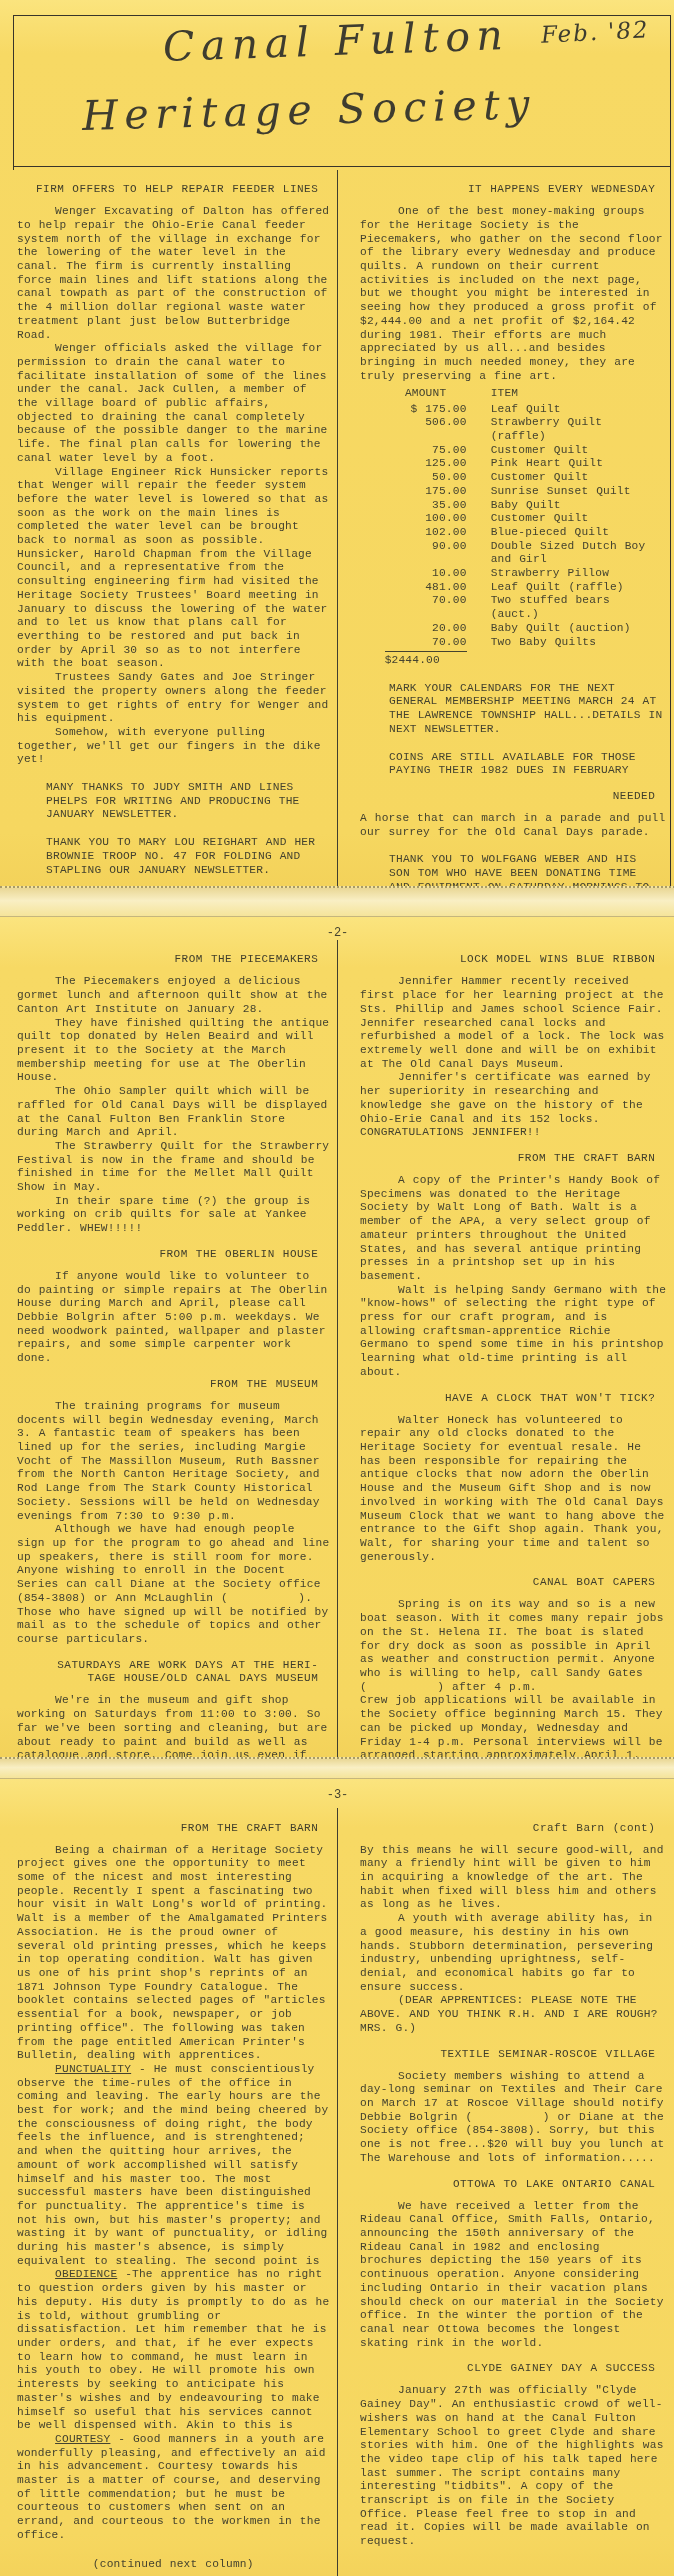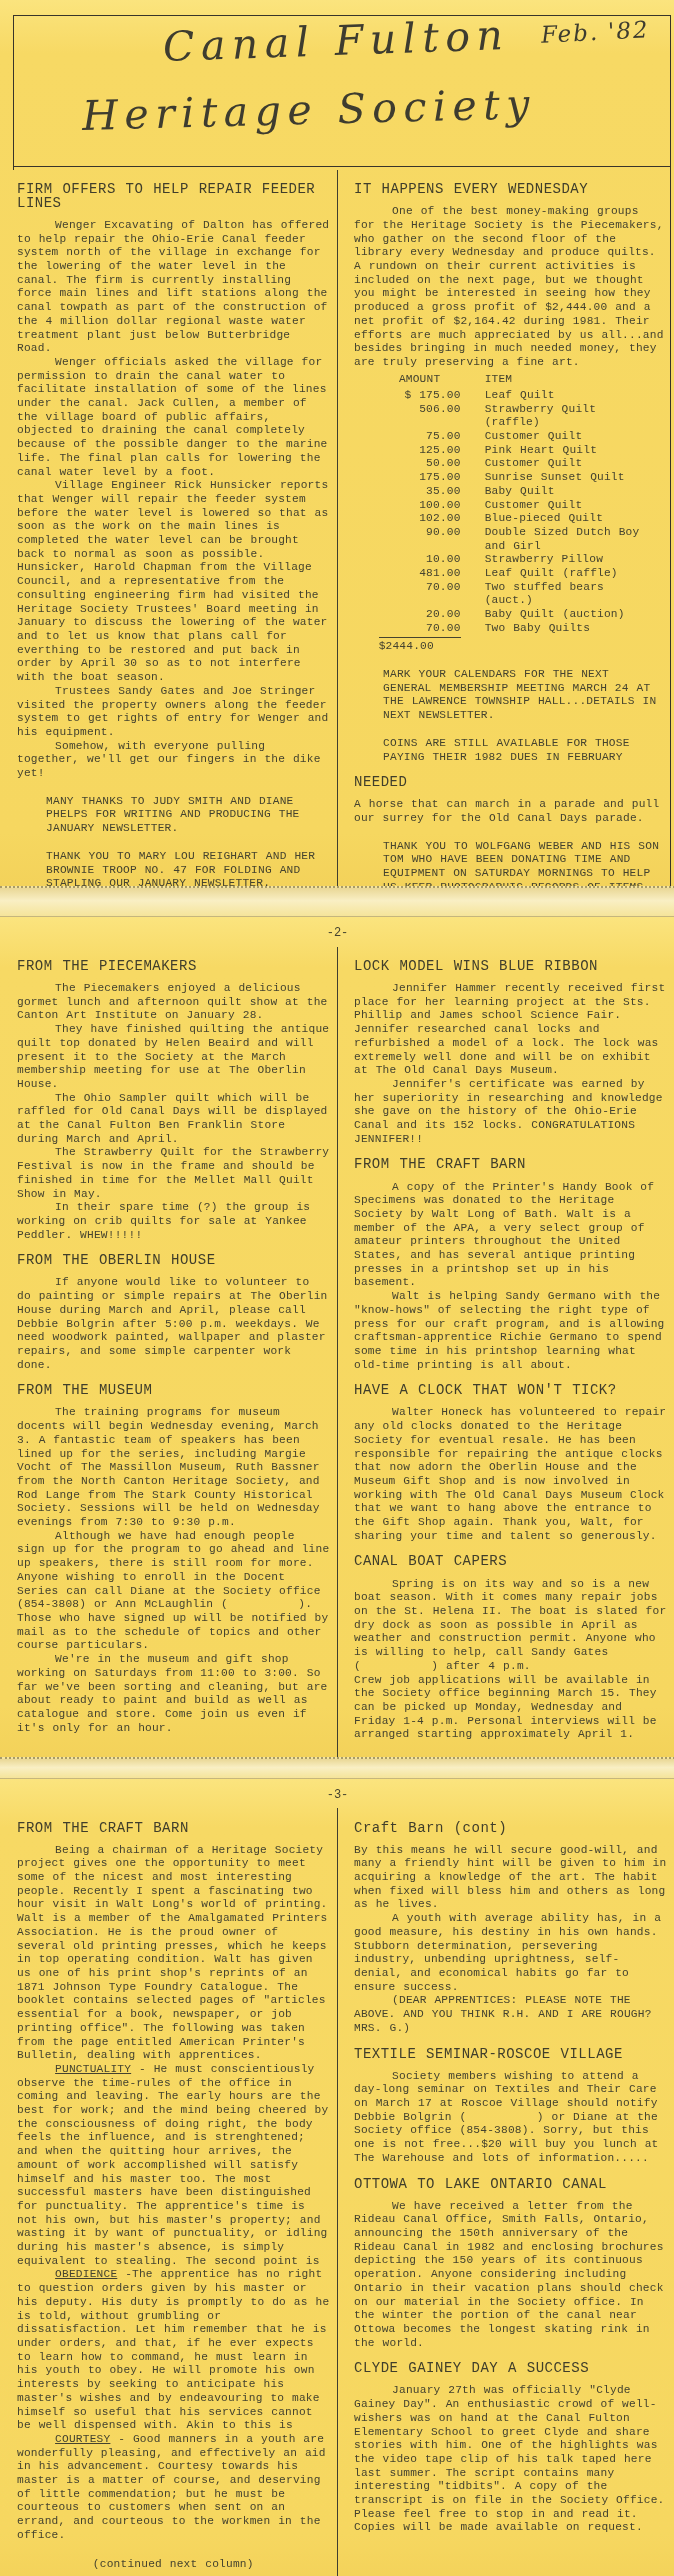--- a/index.html
+++ b/index.html
@@ -27,25 +27,25 @@
   .m-title1{position:absolute; top:17px; left:163px; font-size:41px; letter-spacing:6.5px; transform:rotate(-2deg);}
   .m-title2{position:absolute; top:86px; left:82px; font-size:41px; letter-spacing:6.5px; transform:rotate(-1.5deg);}
   .m-date{position:absolute; top:18.7px; right:26px; font-size:23px; letter-spacing:1.9px; transform:rotate(-3deg);}
 
   
   .cols{display:flex; align-items:stretch;}
   .page-1 .cols{height:717px;}
   .page-2 .cols,.page-3 .cols{flex:1;}
   .col{width:337px; box-sizing:border-box; padding:5.6px 7.5px 0 17px;
        font-size:11.2px; line-height:13.7px; letter-spacing:0.2px; word-spacing:0.9px;}
-  .col-right{border-left:1.9px solid #403d2f; padding-left:16px;}
+  .col-right{border-left:1.9px solid #403d2f; padding-left:22px;}
   .page-2,.page-3{display:flex; flex-direction:column;}
   .pagenum{text-align:center; font-size:12px; padding-top:9.3px; height:20.5px; color:#45432f;}
 
-  .blk-h{font-size:14px; font-weight:normal; text-align:left; margin:12px 11.2px 8.4px 0; letter-spacing:0.5px; color:#403e2b; text-transform:none; white-space:pre-line;}
+  .blk-h{font-size:11px; font-weight:normal; text-align:right; margin:12px 11.2px 8.4px 0; letter-spacing:0.5px; color:#403e2b; text-transform:none; white-space:pre-line;}
   .blk-h:first-child{margin-top:7.5px;}
   .blk-p{margin:0 0 0 0; text-indent:3.4em;}
   .blk-p2{margin:0; text-indent:0;}
   .blk-note{margin:14px 3.7px 0 2.6em; text-indent:0;}
   .blk-cont{margin:15px 0 0; text-align:center; text-indent:0;}
   .u{text-decoration:underline;}
 
   
   .qtable{margin:3.7px 0 3.7px 2.2em; width:280px;}
   .qrow{display:flex;}
@@ -71,21 +71,21 @@
       <div class="script m-title2">Heritage Society</div>
     </header>
     <div class="cols">
       <div class="col col-left">
           <h3 class="blk-h">FIRM OFFERS TO HELP REPAIR FEEDER LINES</h3>
           <p class="blk-p">Wenger Excavating of Dalton has offered to help repair the Ohio-Erie Canal feeder system north of the village in exchange for the lowering of the water level in the canal. The firm is currently installing force main lines and lift stations along the canal towpath as part of the construction of the 4 million dollar regional waste water treatment plant just below Butterbridge Road.</p>
           <p class="blk-p">Wenger officials asked the village for permission to drain the canal water to facilitate installation of some of the lines under the canal. Jack Cullen, a member of the village board of public affairs, objected to draining the canal completely because of the possible danger to the marine life. The final plan calls for lowering the canal water level by a foot.</p>
           <p class="blk-p">Village Engineer Rick Hunsicker reports that Wenger will repair the feeder system before the water level is lowered so that as soon as the work on the main lines is completed the water level can be brought back to normal as soon as possible. Hunsicker, Harold Chapman from the Village Council, and a representative from the consulting engineering firm had visited the Heritage Society Trustees' Board meeting in January to discuss the lowering of the water and to let us know that plans call for everthing to be restored and put back in order by April 30 so as to not interfere with the boat season.</p>
           <p class="blk-p">Trustees Sandy Gates and Joe Stringer visited the property owners along the feeder system to get rights of entry for Wenger and his equipment.</p>
           <p class="blk-p">Somehow, with everyone pulling together, we'll get our fingers in the dike yet!</p>
-          <p class="blk-note">MANY THANKS TO JUDY SMITH AND DIANE PHELPS FOR WRITING AND PRODUCING THE JANUARY NEWSLETTER.</p>
+          <p class="blk-note">MANY THANKS TO JUDY SMITH AND LINES PHELPS FOR WRITING AND PRODUCING THE JANUARY NEWSLETTER.</p>
           <p class="blk-note">THANK YOU TO MARY LOU REIGHART AND HER BROWNIE TROOP NO. 47 FOR FOLDING AND STAPLING OUR JANUARY NEWSLETTER.</p>
         </div>
       <div class="col col-right">
           <h3 class="blk-h">IT HAPPENS EVERY WEDNESDAY</h3>
           <p class="blk-p">One of the best money-making groups for the Heritage Society is the Piecemakers, who gather on the second floor of the library every Wednesday and produce quilts. A rundown on their current activities is included on the next page, but we thought you might be interested in seeing how they produced a gross profit of $2,444.00 and a net profit of $2,164.42 during 1981. Their efforts are much appreciated by us all...and besides bringing in much needed money, they are truly preserving a fine art.</p>
           <div class="qtable">
             <div class="qrow q-head">
               <span class="q-amt">AMOUNT</span>
               <span class="q-item">ITEM</span>
             </div>
@@ -170,20 +170,22 @@
           <p class="blk-p">The Piecemakers enjoyed a delicious gormet lunch and afternoon quilt show at the Canton Art Institute on January 28.</p>
           <p class="blk-p">They have finished quilting the antique quilt top donated by Helen Beaird and will present it to the Society at the March membership meeting for use at The Oberlin House.</p>
           <p class="blk-p">The Ohio Sampler quilt which will be raffled for Old Canal Days will be displayed at the Canal Fulton Ben Franklin Store during March and April.</p>
           <p class="blk-p">The Strawberry Quilt for the Strawberry Festival is now in the frame and should be finished in time for the Mellet Mall Quilt Show in May.</p>
           <p class="blk-p">In their spare time (?) the group is working on crib quilts for sale at Yankee Peddler.   WHEW!!!!!</p>
           <h3 class="blk-h">FROM THE OBERLIN HOUSE</h3>
           <p class="blk-p">If anyone would like to volunteer to do painting or simple repairs at The Oberlin House during March and April, please call Debbie Bolgrin after 5:00 p.m. weekdays. We need woodwork painted, wallpaper and plaster repairs, and some simple carpenter work done.</p>
           <h3 class="blk-h">FROM THE MUSEUM</h3>
           <p class="blk-p">The training programs for museum docents will begin Wednesday evening, March 3. A fantastic team of speakers has been lined up for the series, including Margie Vocht of The Massillon Museum, Ruth Bassner from the North Canton Heritage Society, and Rod Lange from The Stark County Historical Society. Sessions will be held on Wednesday evenings from 7:30 to 9:30 p.m.</p>
           <p class="blk-p">Although we have had enough people sign up for the program to go ahead and line up speakers, there is still room for more. Anyone wishing to enroll in the Docent Series can call Diane at the Society office (854-3808) or Ann McLaughlin (&nbsp;&nbsp;&nbsp;&nbsp;&nbsp;&nbsp;&nbsp;&nbsp;&nbsp;). Those who have signed up will be notified by mail as to the schedule of topics and other course particulars.</p>
+          <h3 class="blk-h">SATURDAYS ARE WORK DAYS AT THE HERI-
+TAGE HOUSE/OLD CANAL DAYS MUSEUM</h3>
           <p class="blk-p">We're in the museum and gift shop working on Saturdays from 11:00 to 3:00. So far we've been sorting and cleaning, but are about ready to paint and build as well as catalogue and store. Come join us even if it's only for an hour.</p>
         </div>
       <div class="col col-right">
           <h3 class="blk-h">LOCK MODEL WINS BLUE RIBBON</h3>
           <p class="blk-p">Jennifer Hammer recently received first place for her learning project at the Sts. Phillip and James school Science Fair. Jennifer researched canal locks and refurbished a model of a lock. The lock was extremely well done and will be on exhibit at The Old Canal Days Museum.</p>
           <p class="blk-p">Jennifer's certificate was earned by her superiority in researching and knowledge she gave on the history of the Ohio-Erie Canal and its 152 locks.  CONGRATULATIONS JENNIFER!!</p>
           <h3 class="blk-h">FROM THE CRAFT BARN</h3>
           <p class="blk-p">A copy of the Printer's Handy Book of Specimens was donated to the Heritage Society by Walt Long of Bath. Walt is a member of the APA, a very select group of amateur printers throughout the United States, and has several antique printing presses in a printshop set up in his basement.</p>
           <p class="blk-p">Walt is helping Sandy Germano with the "know-hows" of selecting the right type of press for our craft program, and is allowing craftsman-apprentice Richie Germano to spend some time in his printshop learning what old-time printing is all about.</p>
           <h3 class="blk-h">HAVE A CLOCK THAT WON'T TICK?</h3>

